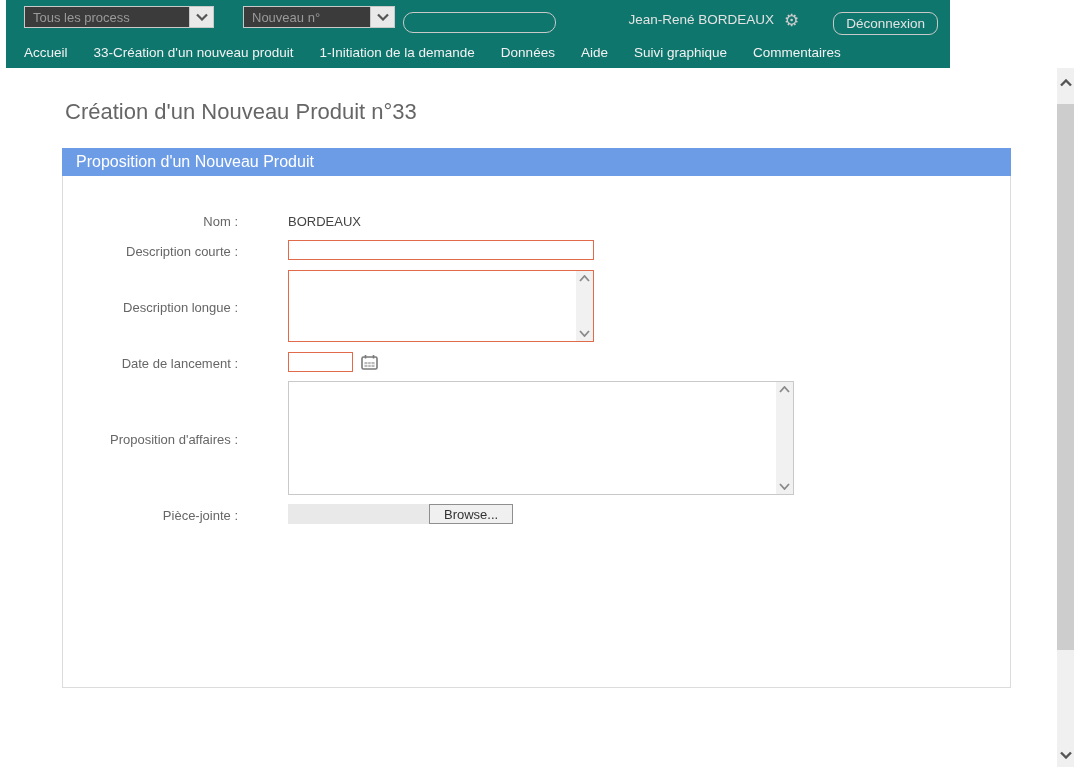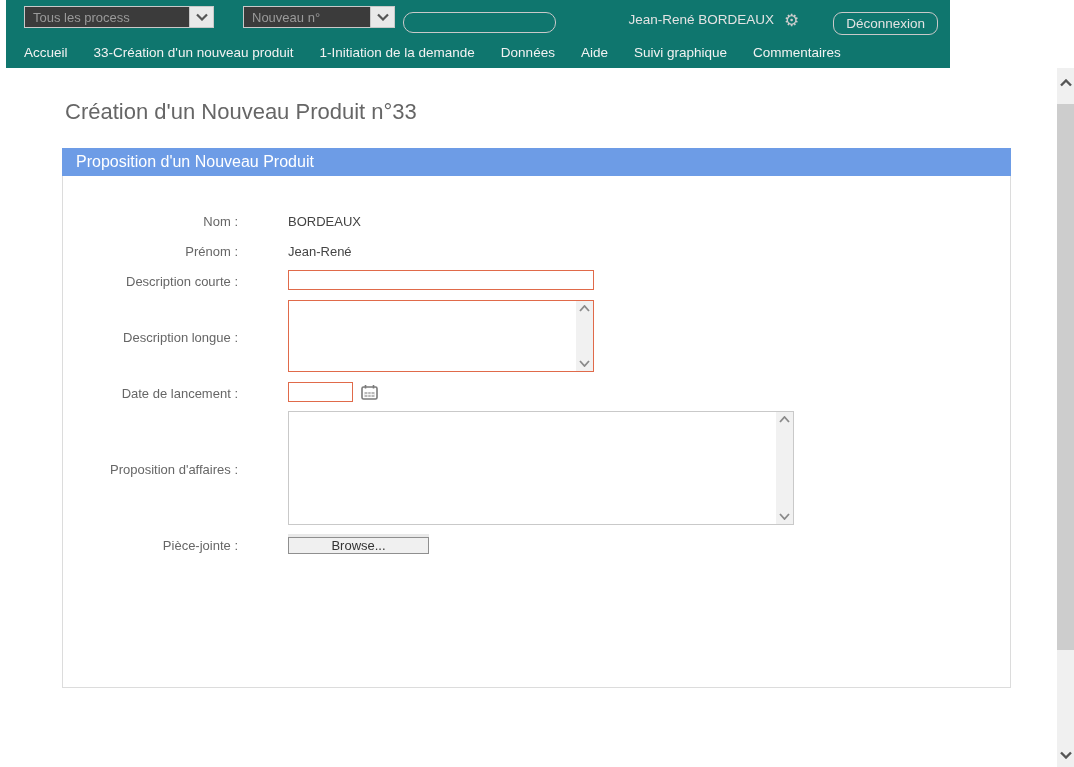--- a/index.html
+++ b/index.html
@@ -93,21 +93,21 @@
     justify-content:space-between; align-items:center; padding:4px 0; cursor:pointer;
   }
   .ta-scroll svg { display:block; }
 
   .desc-longue { width:306px; height:72px; }
   .prop-affaires { width:506px; height:114px; }
 
   .date-wrap { display:flex; align-items:center; }
   .calendar-icon { margin-left:8px; cursor:pointer; display:inline-flex; }
 
-  .file-wrap { display:flex; margin-left:10px; align-items:stretch; height:20px;flex-direction:column; }
+  .file-wrap { display:flex; margin-left:10px; align-items:stretch; height:20px; }
   .file-text { width:141px; background:#e9e9e9; height:20px; }
   .browse-btn {
     height:20px; padding:0 14px; background:#f0f0f0; border:1px solid #8f8f8f;
     font-family:"Liberation Sans", sans-serif; font-size:13px; color:#333; cursor:pointer;
   }
 
   
   .scrollbar {
     position:absolute; right:0; top:68px; width:17px; height:699px; background:#f0f0f0;
   }
@@ -164,24 +164,20 @@
 
   <div class="panel">
     <div class="panel-header">Proposition d'un Nouveau Produit</div>
     <div class="panel-body">
 
       <div class="frow rowh mb10">
         <div class="flabel">Nom :</div>
         <div class="fvalue">BORDEAUX</div>
       </div>
 
-      <div class="frow rowh mb10">
-        <div class="flabel">Prénom :</div>
-        <div class="fvalue">Jean-René</div>
-      </div>
 
 
 
       <div class="frow rowh mb10">
         <div class="flabel">Description courte :</div>
         <input type="text" class="txt-input required w306" value="" style="">
       </div>
 
       <div class="frow mb10">
         <div class="flabel">Description longue :</div>

